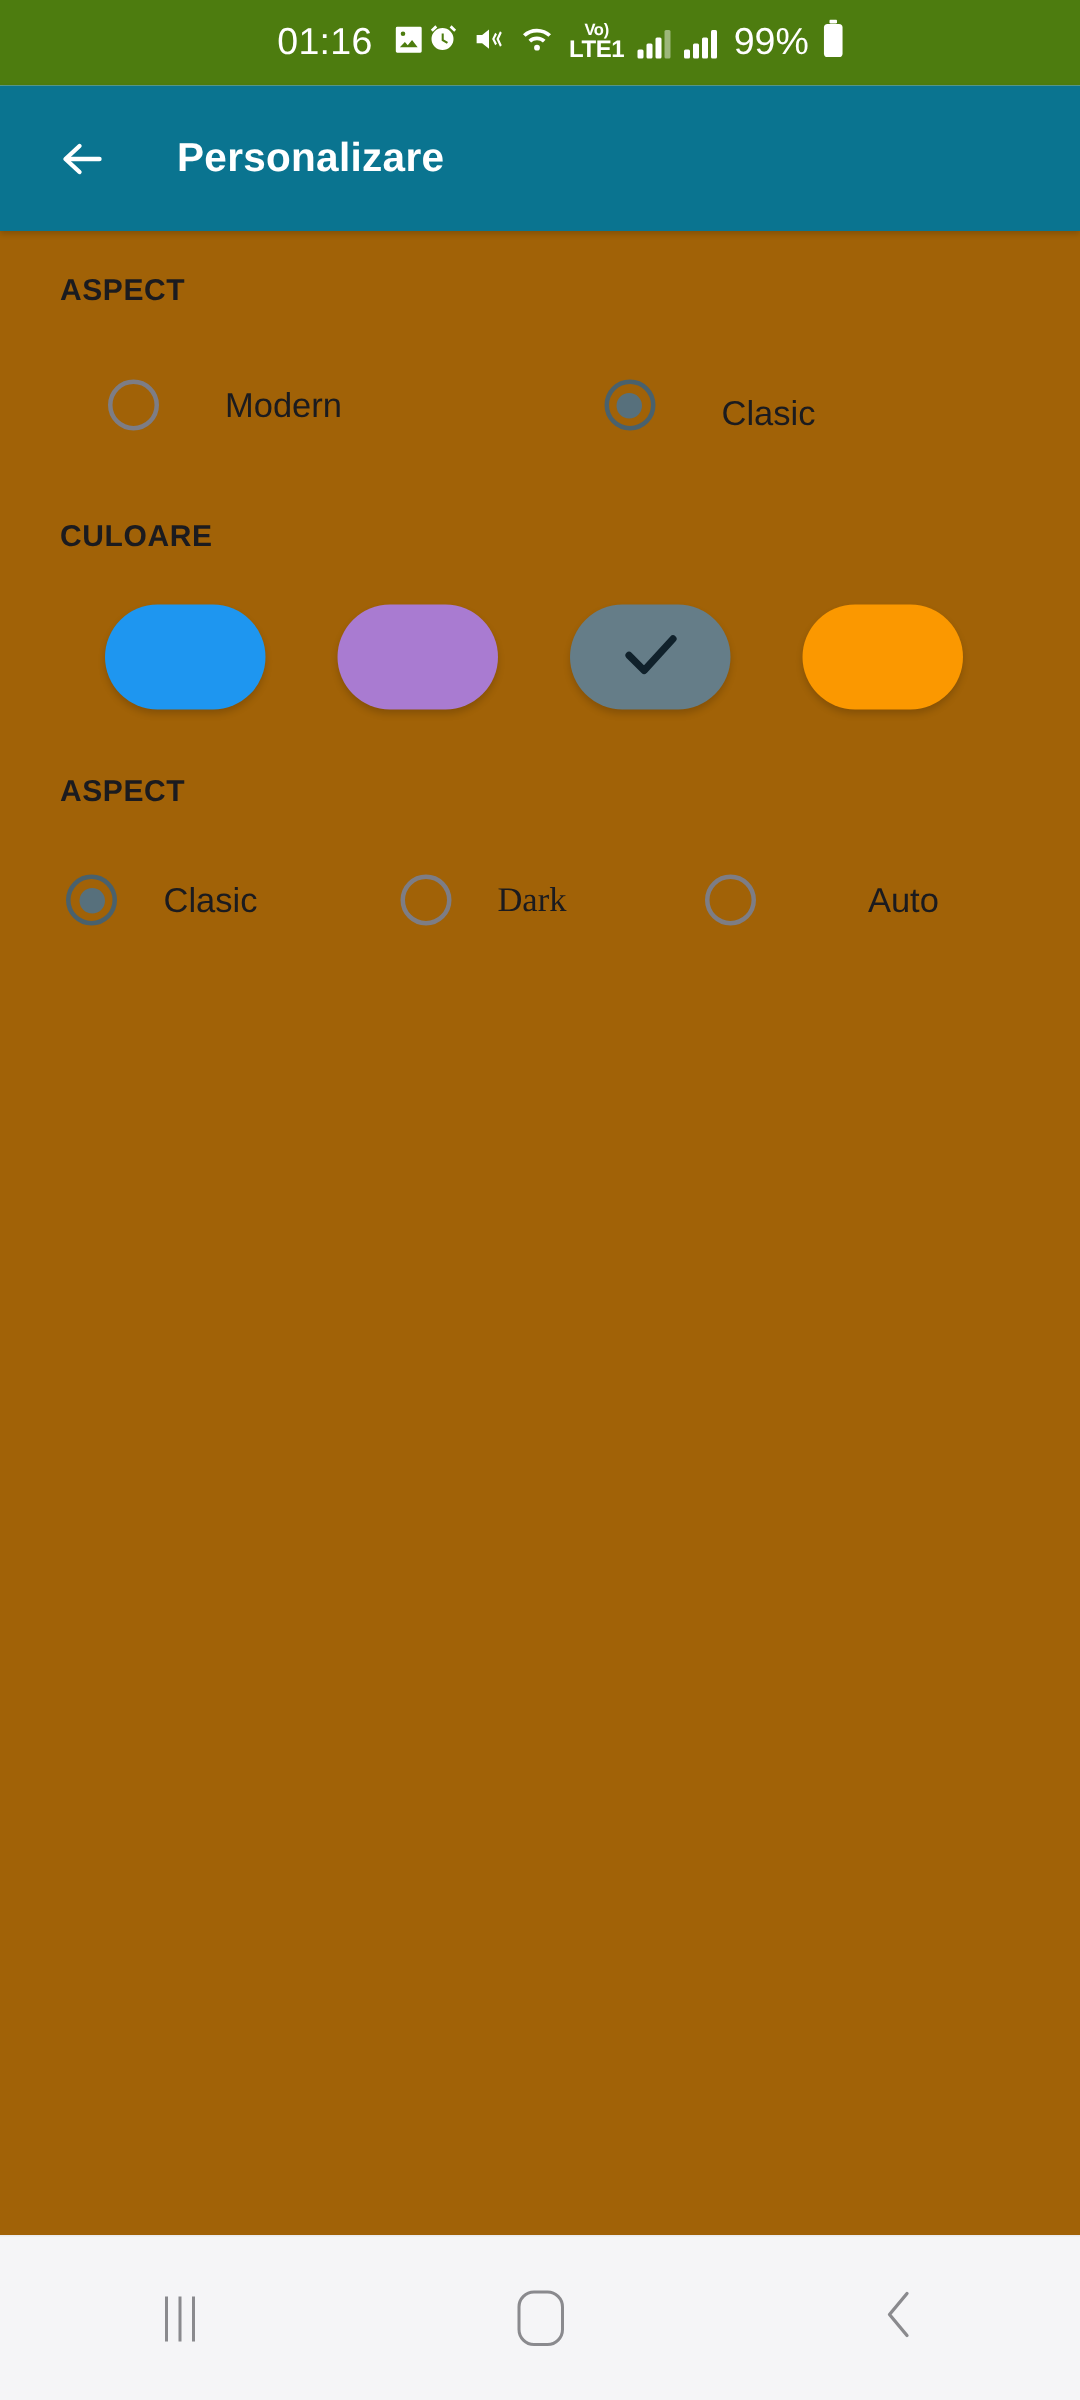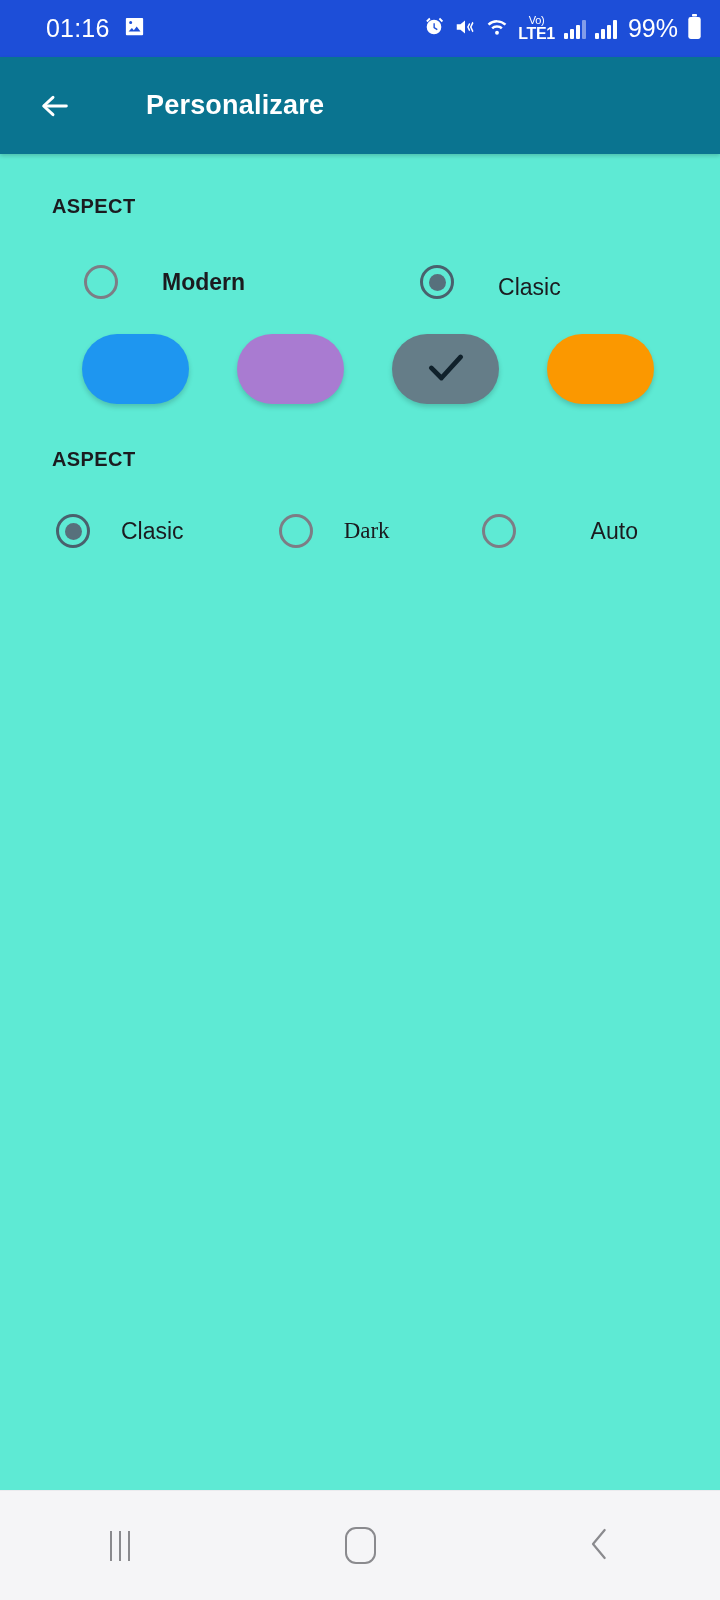--- a/index.html
+++ b/index.html
@@ -50,21 +50,21 @@
     line-height: 1;
     margin-left: 2px;
   }
   .volte-stack {
     display: flex;
     flex-direction: column;
     align-items: center;
     justify-content: center;
     line-height: 1;
   }
-  .volte-top { font-size: 11px; font-weight: 400; letter-spacing: -0.2px; }
+  .volte-top { font-size: 11px; font-weight: 700; letter-spacing: -0.2px; }
   .volte-bot { font-size: 16px; font-weight: 700; letter-spacing: -0.3px; }
   .sig {
     display: flex;
     align-items: flex-end;
     gap: 2px;
     height: 20px;
   }
   .sig i { display: block; width: 4px; background: #FFFFFF; border-radius: 1px; }
   .sig i:nth-child(1) { height: 6px; }
   .sig i:nth-child(2) { height: 10px; }
@@ -75,40 +75,39 @@
   
   .app-bar {
     height: 97px;
     background: #0A7490;
     display: flex;
     align-items: center;
     padding-left: 32px;
     box-shadow: 0 2px 4px rgba(0,0,0,0.18);
     position: relative;
     z-index: 5;
-    gap: 28px;
   }
   .back-btn {
     width: 46px; height: 46px;
     display: flex; align-items: center; justify-content: center;
     cursor: pointer;
   }
   .app-title {
     color: #FFFFFF;
     font-size: 27px;
     font-weight: 700;
     margin-left: 40px;
     letter-spacing: 0.2px;
   }
 
   
   .content {
-    background: #5eead4;
+    background: #a16207;
     height: 1390px;
-    padding: 12px;
+    padding: 0;
   }
   .section-header {
     font-size: 20px;
     font-weight: 700;
     color: #1B1B1F;
     letter-spacing: 0.4px;
     padding-left: 40px;
   }
   #section-aspect-style .section-header { padding-top: 29px; }
 
@@ -143,21 +142,21 @@
   .radio.checked .dot { display: block; }
   .radio-label {
     font-size: 23px;
     color: #1B1B1F;
     white-space: nowrap;
   }
 
   
   #row-aspect-style { margin-top: 45px; }
   #row-aspect-style .radio-option:nth-child(1) { margin-left: 72px; }
-  #row-aspect-style .radio-option:nth-child(1) .radio-label { margin-left: 44px; font-weight: bold; }
+  #row-aspect-style .radio-option:nth-child(1) .radio-label { margin-left: 44px; }
   #row-aspect-style .radio-option:nth-child(2) { margin-left: 175px; }
   #row-aspect-style .radio-option:nth-child(2) .radio-label { margin-left: 44px; margin-top: 11px; }
 
   
   #section-culoare .section-header { padding-top: 58px; }
   .color-row {
     display: flex;
     margin-top: 33px;
     padding-left: 70px;
     gap: 48px;
@@ -208,21 +207,21 @@
   }
   .home-glyph {
     width: 31px; height: 37px;
     border: 2px solid #8A8A8E;
     border-radius: 11px;
   }
 </style>
 </head>
 <body>
 
-<div class="status-bar" style="background: #1d4ed8;">
+<div class="status-bar" style="background: #4d7c0f; justify-content: center;">
   <div class="status-left">
     <span class="status-time">01:16</span>
     <span>
       <svg width="23" height="23" viewBox="0 0 24 24" fill="#FFFFFF">
         <path d="M4 3h16a1 1 0 0 1 1 1v16a1 1 0 0 1-1 1H4a1 1 0 0 1-1-1V4a1 1 0 0 1 1-1zm1.8 14.2h12.4l-3.9-5.1-3 3.8-2-2.4-3.5 3.7zM8 9.4a1.6 1.6 0 1 0 0-3.2 1.6 1.6 0 0 0 0 3.2z"></path>
       </svg>
     </span>
   </div>
 
   <div class="status-right">
@@ -297,20 +296,21 @@
         <span class="radio checked">
             <span class="dot"></span>
           </span>
         <span class="radio-label">Clasic</span>
       </div>
 
     </div>
   </div>
 
   <div id="section-culoare">
+    <div class="section-header">CULOARE</div>
     <div class="color-row">
 
       <div class="color-chip" id="chip-blue" style="background: rgb(30, 150, 240);"></div>
 
       <div class="color-chip" id="chip-purple" style="background: rgb(169, 123, 209);"></div>
 
       <div class="color-chip" id="chip-slate" style="background: rgb(101, 125, 136);">
         <span>
           <svg width="44" height="44" viewBox="0 0 24 24" fill="none" stroke="#10212B" stroke-width="2.6" stroke-linecap="round" stroke-linejoin="round">
             <polyline points="4,12.5 9.5,18 20,6.5"></polyline>

